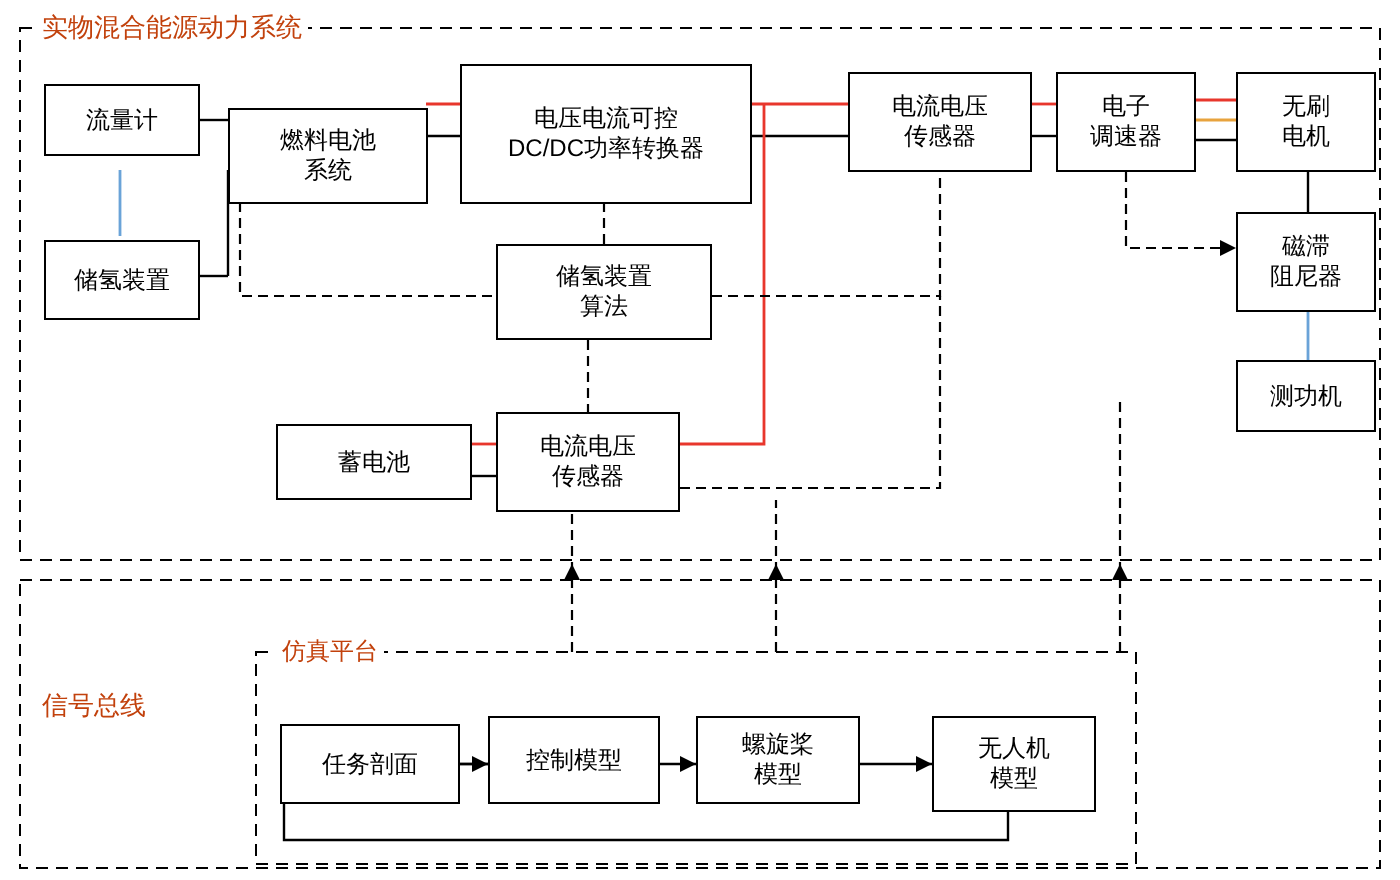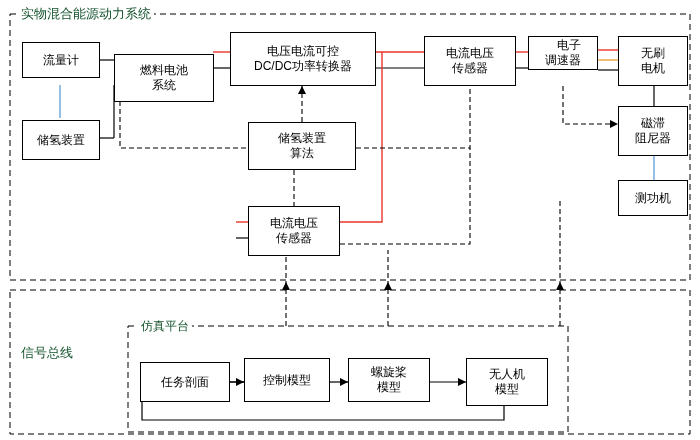--- a/index.html
+++ b/index.html
@@ -33,21 +33,21 @@
     text-align: center;
     font-size: 12px;
     line-height: 1.25;
     color: #000000;
     white-space: pre-line;
     z-index: 3;
   }
   .label {
     position: absolute;
     font-size: 13px;
-    color: #14532d;
+    color: #c2410c;
     background: #ffffff;
     padding: 0 3px;
     z-index: 4;
     white-space: nowrap;
     text-align: right;
   }
   .label-sm {
     font-size: 12px;
   }
 </style>
@@ -129,40 +129,41 @@
   <div class="label" style="left:18px; top:308px;margin-top:36px;">信号总线</div>
   <div class="label label-sm" style="left:138px; top:326px; transform:translateY(-50%);">仿真平台</div>
 
   <div class="node" style="left:22px; top:42px; width:78px; height:36px;">流量计</div>
 
   <div class="node" style="left:22px; top:120px; width:78px; height:40px;">储氢装置</div>
 
   <div class="node" style="left:114px; top:26px; width:100px; height:48px;margin-top:28px;">燃料电池
 系统</div>
 
-  <div class="node" style="left:230px; top:32px; width:146px; height:54px;">电压电流可控
+  <div class="node" style="left:230px; top:32px; width:146px; height:70px;">电压电流可控
 DC/DC功率转换器</div>
 
   <div class="node" style="left:424px; top:36px; width:92px; height:50px;">电流电压
 传感器</div>
 
-  <div class="node" style="left:528px; top:36px; width:70px; height:34px;text-align:right;">电子
+  <div class="node" style="left:528px; top:36px; width:70px; height:50px;">电子
 调速器</div>
 
   <div class="node" style="left:618px; top:106px; width:70px; height:50px;">磁滞
 阻尼器</div>
 
   <div class="node" style="left:618px; top:36px; width:70px; height:50px;">无刷
 电机</div>
 
   <div class="node" style="left:618px; top:180px; width:70px; height:36px;text-align:right;">测功机</div>
 
   <div class="node" style="left:248px; top:122px; width:108px; height:48px;">储氢装置
 算法</div>
 
+  <div class="node" style="left:138px; top:212px; width:98px; height:38px;">蓄电池</div>
 
   <div class="node" style="left:248px; top:206px; width:92px; height:50px;">电流电压
 传感器</div>
 
   <div class="node" style="left:140px; top:362px; width:90px; height:40px;">任务剖面</div>
 
   <div class="node" style="left:244px; top:358px; width:86px; height:44px;">控制模型</div>
 
   <div class="node" style="left:348px; top:358px; width:82px; height:44px;">螺旋桨
 模型</div>

